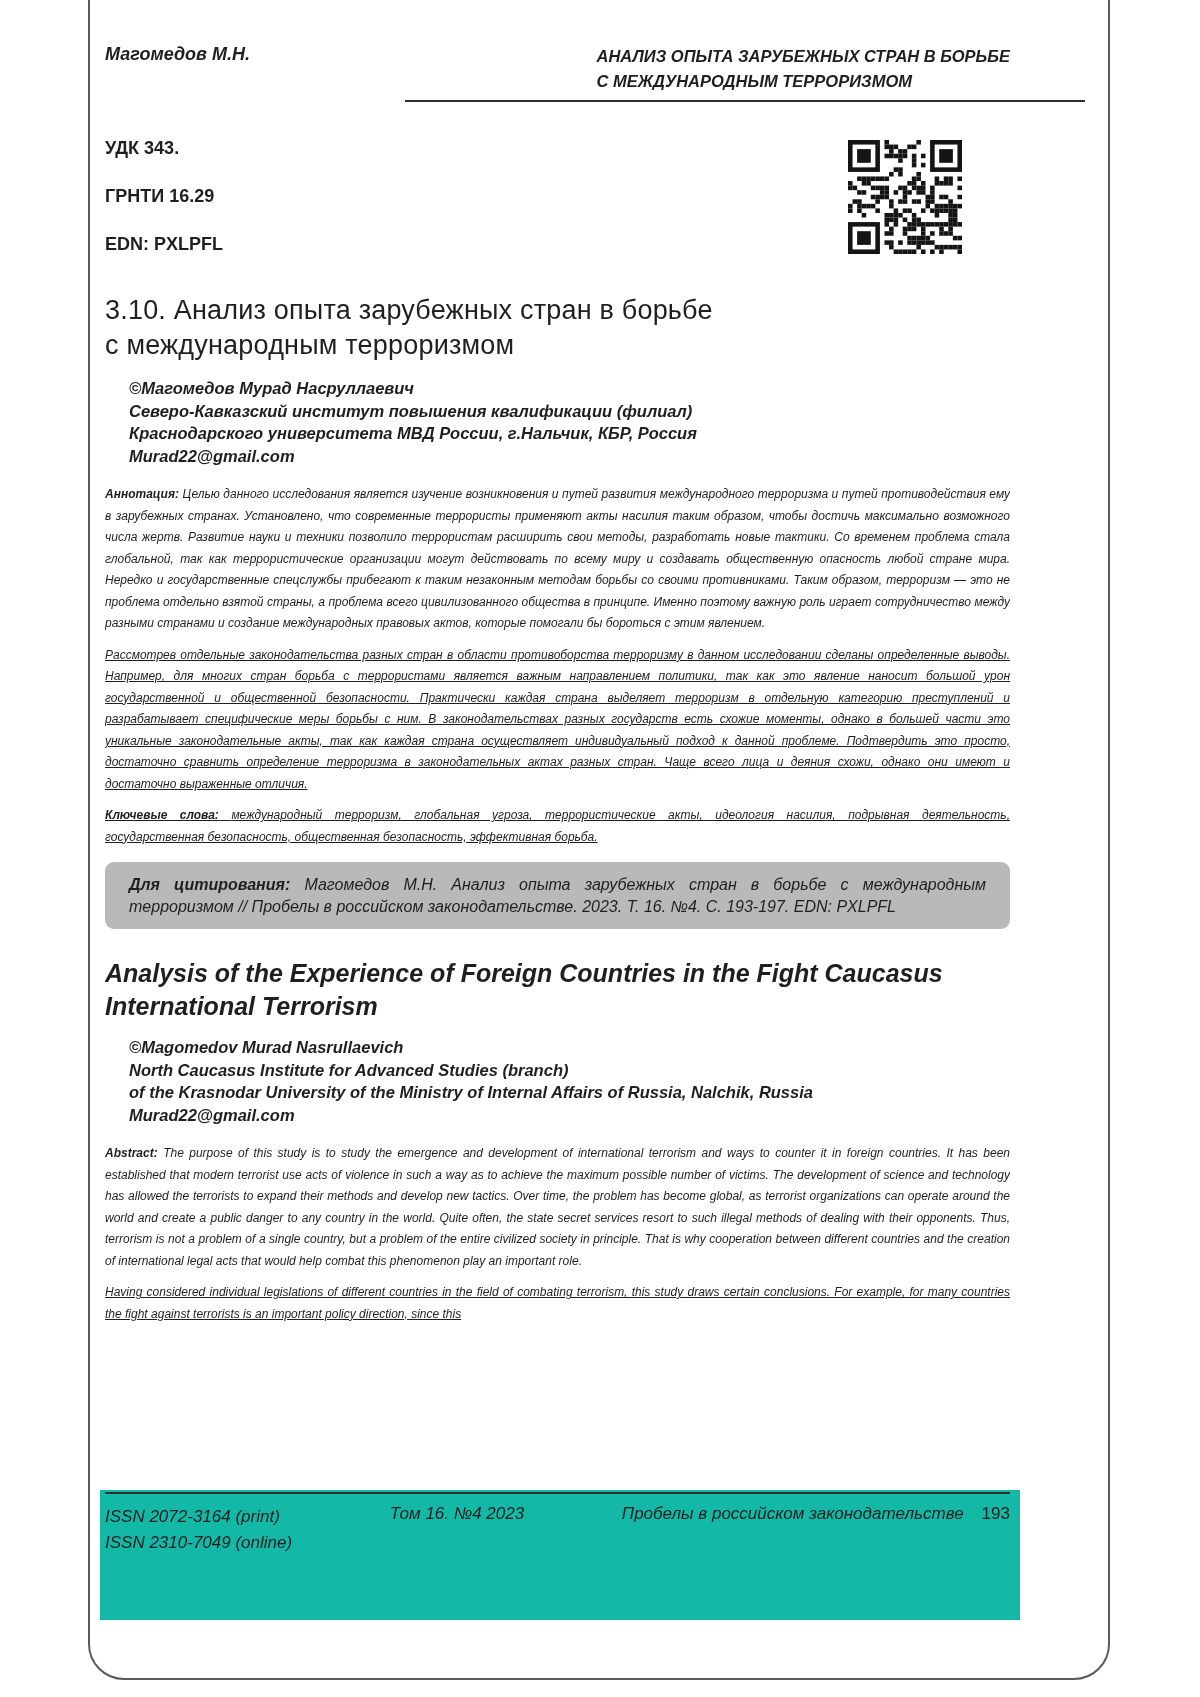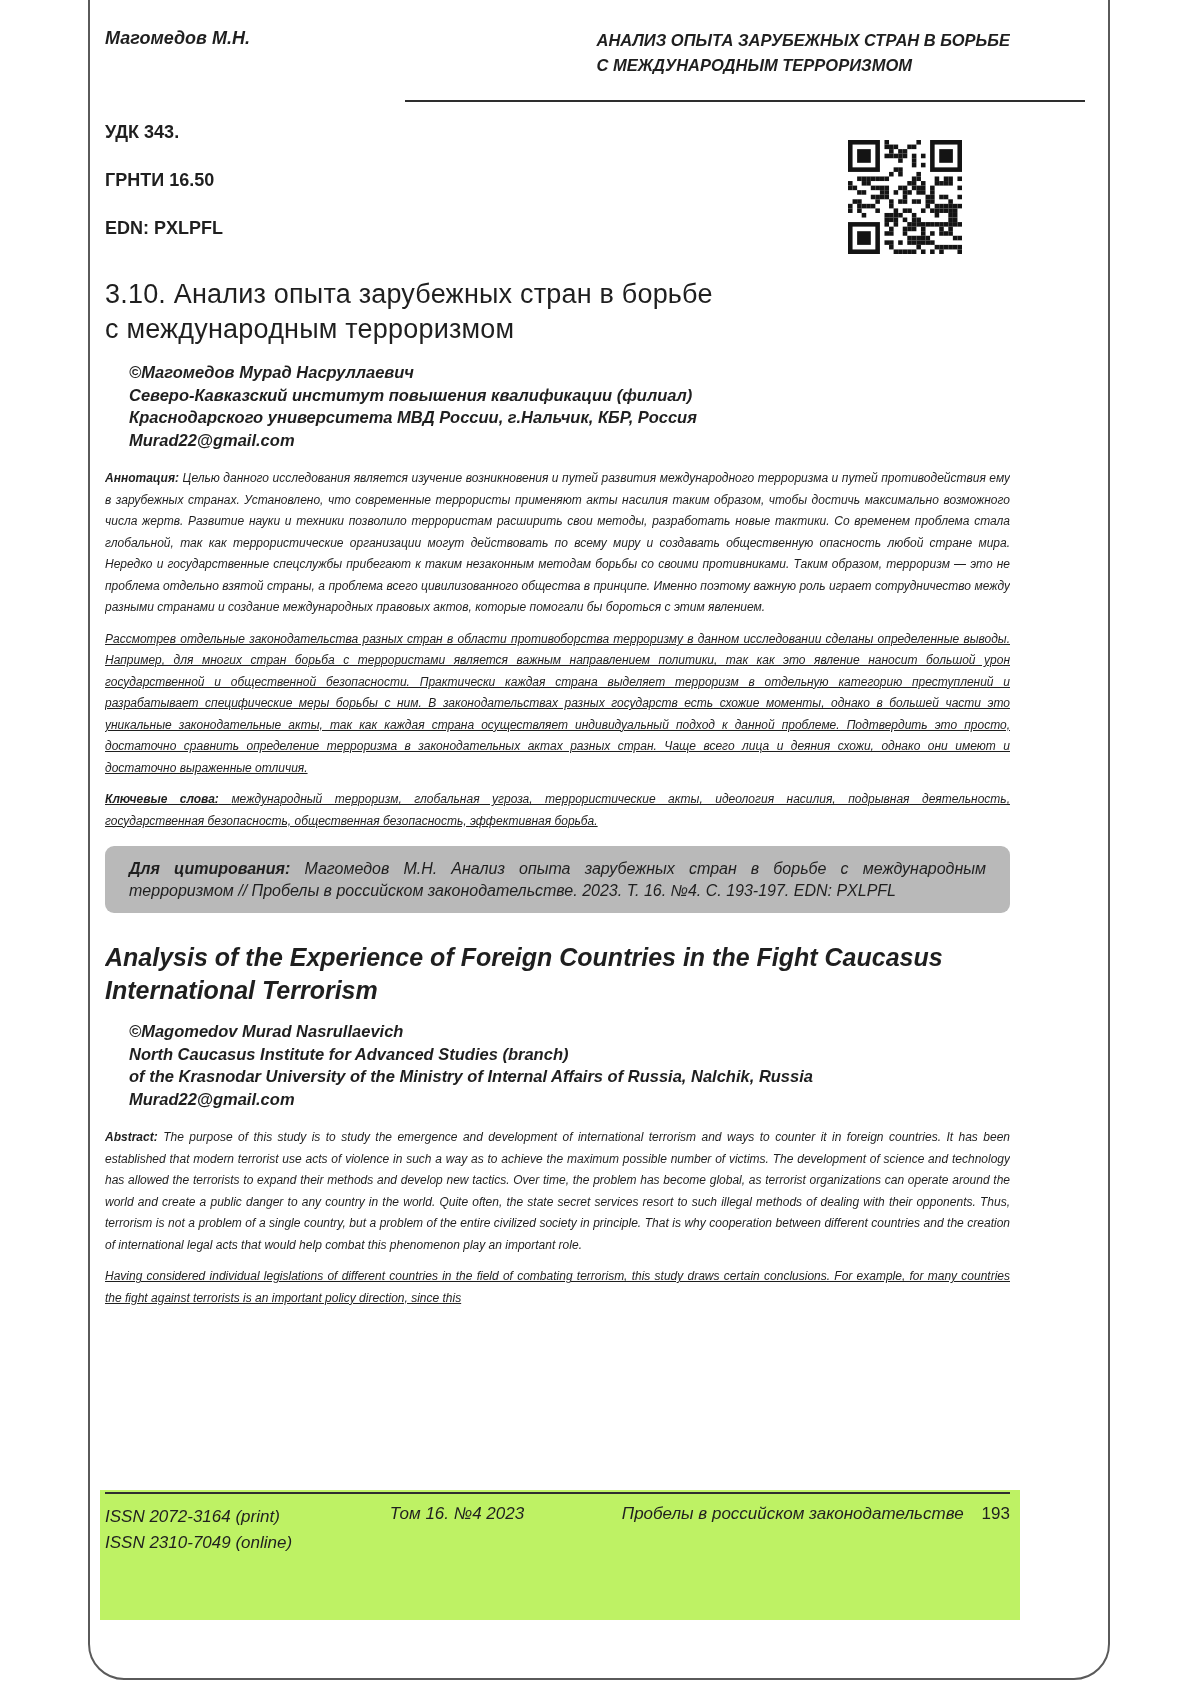--- a/index.html
+++ b/index.html
@@ -8,21 +8,21 @@
          font-family:"Liberation Sans","DejaVu Sans",sans-serif; color:#1f1f1f; }
 
   .page { position:absolute; inset:0; background:#fff; }
 
   .frame { position:absolute; left:88px; top:-80px; width:1022px; height:1760px;
            border:2px solid #5a5a5a; border-radius:36px; pointer-events:none; z-index:5; }
 
   .content { position:absolute; left:105px; top:0; width:905px; height:1490px;
              overflow:hidden; z-index:1; }
 
-  .header { display:flex; justify-content:space-between; align-items:flex-start; padding-top:28px; }
+  .header { display:flex; justify-content:space-between; align-items:flex-start; padding-top:44px; }
   .author-short { font-size:18px; font-weight:bold; font-style:italic; }
   .running-title { font-size:16.5px; font-weight:bold; font-style:italic; text-align:left; line-height:1.5; }
 
   .header-rule { position:absolute; left:405px; top:100px; width:680px; height:2px;
                  background:#2e2e2e; z-index:2; }
 
   .meta { margin-top:44px; }
   .meta div { font-size:18px; font-weight:bold; margin-bottom:27px; }
   .meta div:last-child { margin-bottom:0; }
 
@@ -41,21 +41,21 @@
   .keywords { margin-top:22px; }
 
   .citation-box { margin-top:14px; background:#b9b9b9; border-radius:9px;
                   padding:12px 24px; }
   .citation-box p { font-size:16px; font-style:italic; line-height:21.5px; text-align:justify; }
 
   .title-en { margin-top:28px; font-size:25px; font-weight:bold; font-style:italic;
               line-height:1.32; max-width:880px; }
 
   .footer { position:absolute; left:100px; top:1490px; width:920px; height:130px;
-            background:#bef264; z-index:3; padding:0 5px; }
+            background:#14b8a6; z-index:3; padding:0 5px; }
   .footer-rule { width:905px; height:2px; background:#2e2e2e; margin-top:2px; }
   .footer-cols { display:flex; justify-content:space-between; align-items:flex-start;
                  width:905px; margin-top:10px; font-size:17px; font-style:italic; }
   .issn div { line-height:26px; }
   .journal-wrap { display:flex; gap:18px; align-items:baseline; }
   .pagenum { font-style:normal; }
 </style>
 </head>
 <body>
 
@@ -282,21 +282,21 @@
     <div class="header">
       <div class="author-short">Магомедов М.Н.</div>
       <div class="running-title">
         <span>АНАЛИЗ ОПЫТА ЗАРУБЕЖНЫХ СТРАН В БОРЬБЕ</span><br>
         <span>С МЕЖДУНАРОДНЫМ ТЕРРОРИЗМОМ</span>
       </div>
     </div>
 
     <div class="meta">
       <div>УДК 343.</div>
-      <div>ГРНТИ 16.50</div>
+      <div>ГРНТИ 16.29</div>
       <div>EDN: PXLPFL</div>
     </div>
 
     <h1 class="title-ru">
       <span>3.10. Анализ опыта зарубежных стран в борьбе</span><br>
       <span>с международным терроризмом</span>
     </h1>
 
     <div class="authors">
       <div>©Магомедов Мурад Насруллаевич</div>

